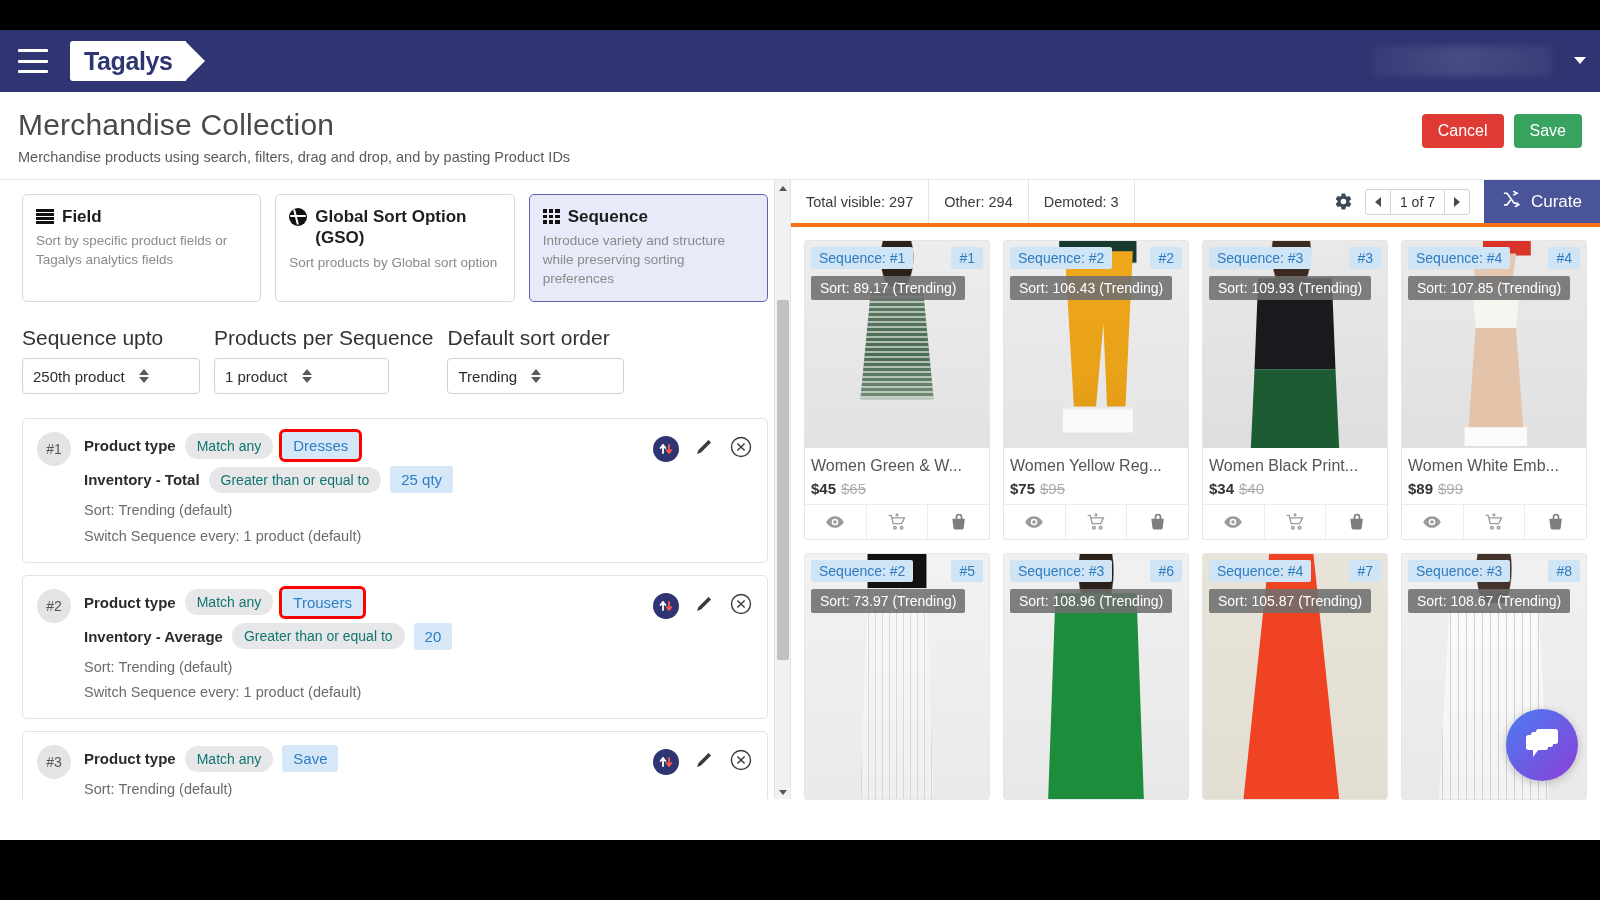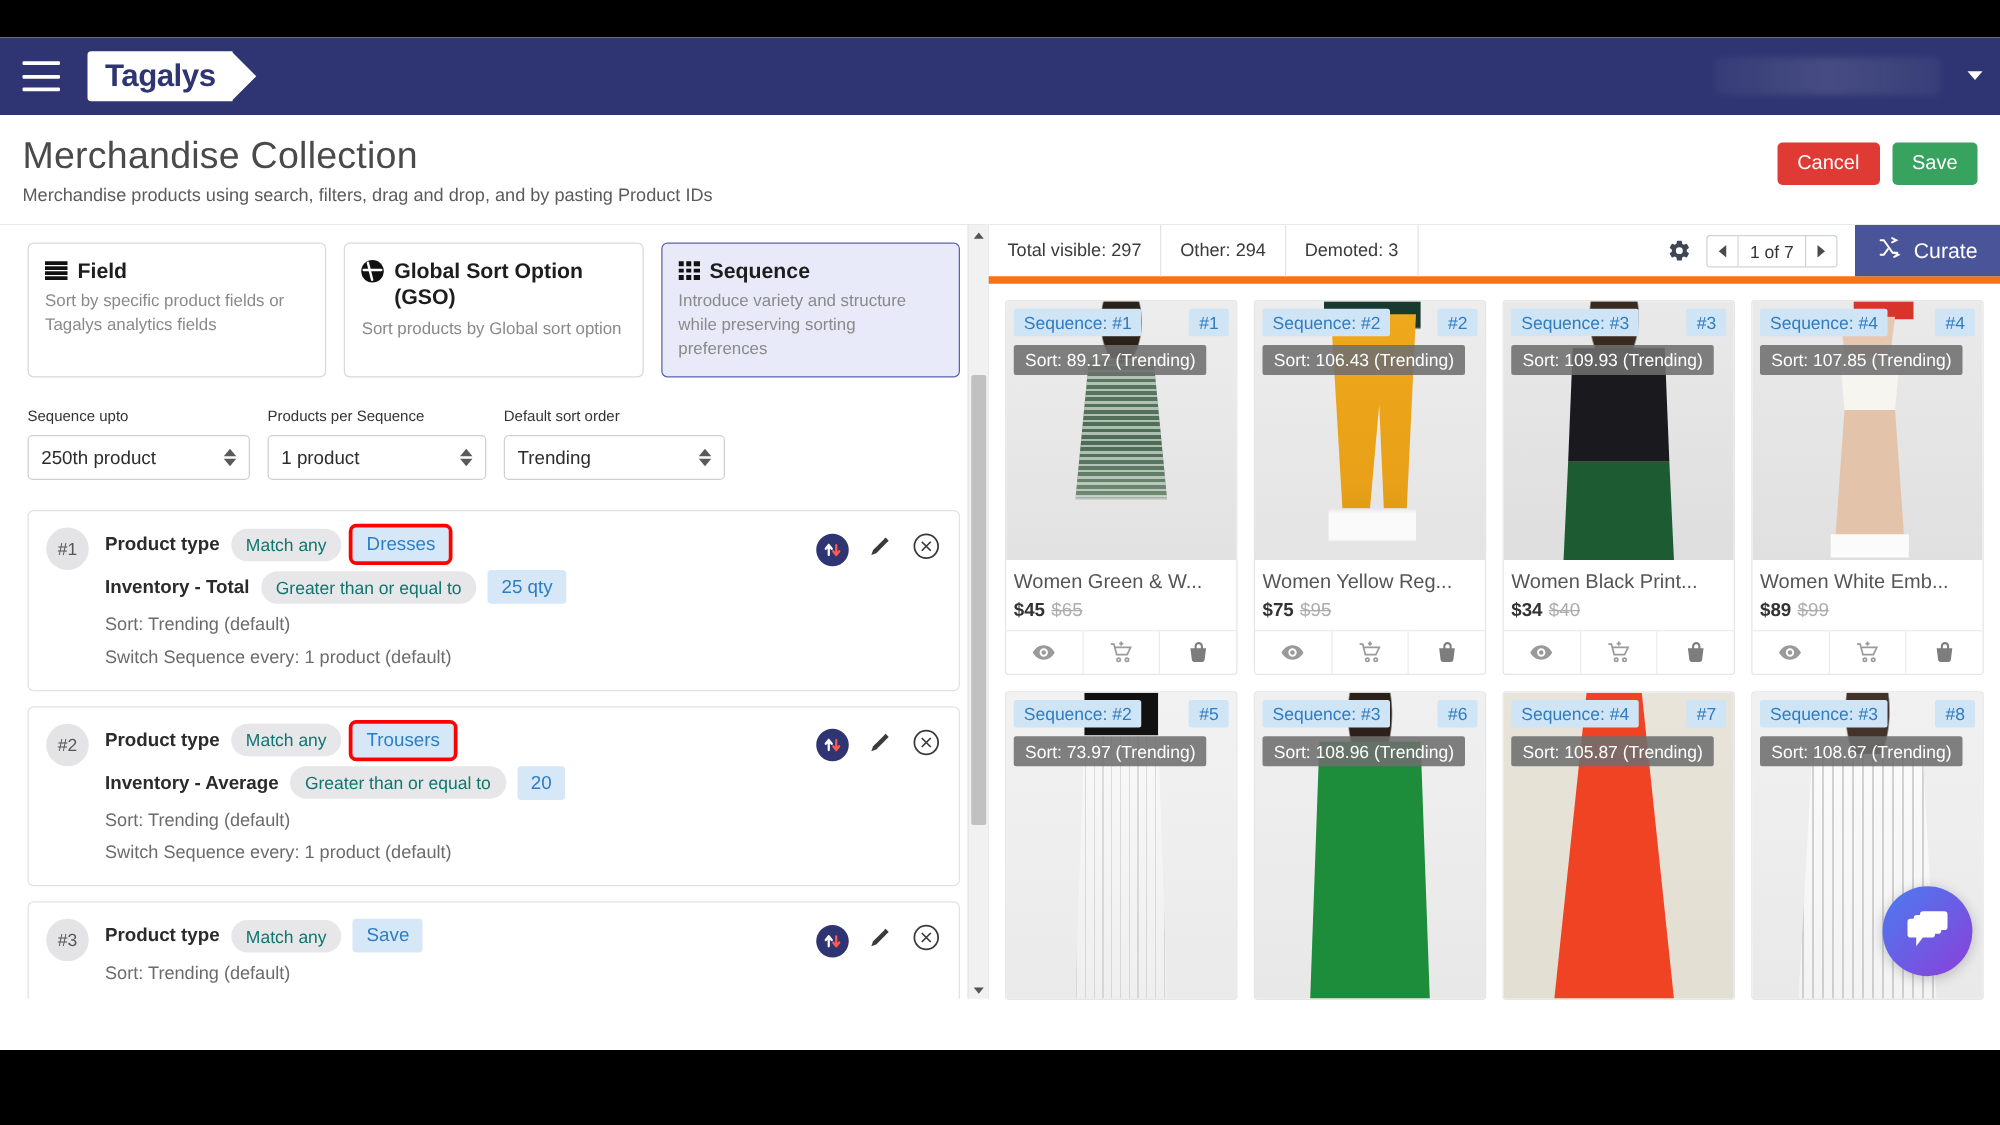--- a/index.html
+++ b/index.html
@@ -84,24 +84,24 @@
   .ico-lines { width: 18px; height: 15px; display:flex; flex-direction:column;
     justify-content:space-between; flex:0 0 auto; margin-top: 3px;}
   .ico-lines i { display:block; height: 2.6px; background:#111; }
   .ico-grid { width: 17px; height: 15px; display:grid; grid-template-columns: repeat(3,1fr);
     grid-template-rows: repeat(3,1fr); gap: 1.6px; flex:0 0 auto; margin-top: 3px;}
   .ico-grid i { background:#111; }
 
   
   .selrow { display: flex; gap: 14px; margin-top: 24px; }
   .selgroup { display: flex; flex-direction: column; }
-  .sellabel { font-size: 12px; color: #333; margin-bottom: 8px; }
+  .sellabel { font-size: 21px; color: #333; margin-bottom: 8px; }
   .selbox {
     border: 1px solid #ced0d6; border-radius: 4px; background: #fff;
-    height: 36px; display: flex; align-items: center; justify-content: space-between;
+    height: 36px; display: flex; align-items: center; justify-content: flex-start;
     padding: 0 10px; font-size: 15px; color: #2c2c2c; cursor: pointer;
   }
   .selbox span.caret { display:inline-flex; flex-direction:column; gap:2px; margin-left: 14px; }
   .selbox span.caret i.up { width:0;height:0;border-left:5px solid transparent;
     border-right:5px solid transparent;border-bottom:6px solid #5a5a5a;}
   .selbox span.caret i.dn { width:0;height:0;border-left:5px solid transparent;
     border-right:5px solid transparent;border-top:6px solid #5a5a5a;}
   .w1 { width: 178px; } .w2 { width: 175px; } .w3 { width: 177px; }
 
   
@@ -135,21 +135,21 @@
     background: #f1f1f1; border-left: 1px solid #e3e3e3; }
   .lscroll .arrow { width: 16px; height: 16px; display:flex; align-items:center; justify-content:center; cursor:pointer;}
   .lscroll .arrow.up i { width:0;height:0;border-left:4px solid transparent;border-right:4px solid transparent;border-bottom:5px solid #555;}
   .lscroll .arrow.dn { position:absolute; bottom:0; }
   .lscroll .arrow.dn i { width:0;height:0;border-left:4px solid transparent;border-right:4px solid transparent;border-top:5px solid #555;}
   .lscroll .thumb { position: absolute; top: 120px; left: 2px; width: 12px; height: 360px;
     background: #c1c1c1; border-radius: 2px; cursor: pointer; }
 
   
   .rightpane { flex: 1; position: relative; background: #fff; border-left: 1px solid #e3e3e3; }
-  .statbar { height: 47px; display: flex; align-items: stretch; border-bottom: 6px solid #f97316; }
+  .statbar { height: 47px; display: flex; align-items: stretch; border-bottom: 4px solid #f97316; }
   .stat { display: flex; align-items: center; padding: 0 15px; font-size: 14.5px;
     color: #3a3a3a; border-right: 1px solid #e4e4e4; }
   .statspacer { flex: 1; }
   .gear { width: 19px; height: 19px; align-self:center; margin-right: 12px; cursor:pointer; }
   .pager { display: flex; align-items: center; align-self: center; margin-right: 0; }
   .pgbtn { width: 26px; height: 26px; border: 1px solid #cfd2d7; background:#fff;
     display:flex; align-items:center; justify-content:center; cursor:pointer; }
   .pgbtn.l { border-radius: 3px 0 0 3px; } .pgbtn.r { border-radius: 0 3px 3px 0; }
   .pgbtn i.lt { width:0;height:0;border-top:5px solid transparent;border-bottom:5px solid transparent;border-right:6px solid #4a4a4a;}
   .pgbtn i.gt { width:0;height:0;border-top:5px solid transparent;border-bottom:5px solid transparent;border-left:6px solid #4a4a4a;}

